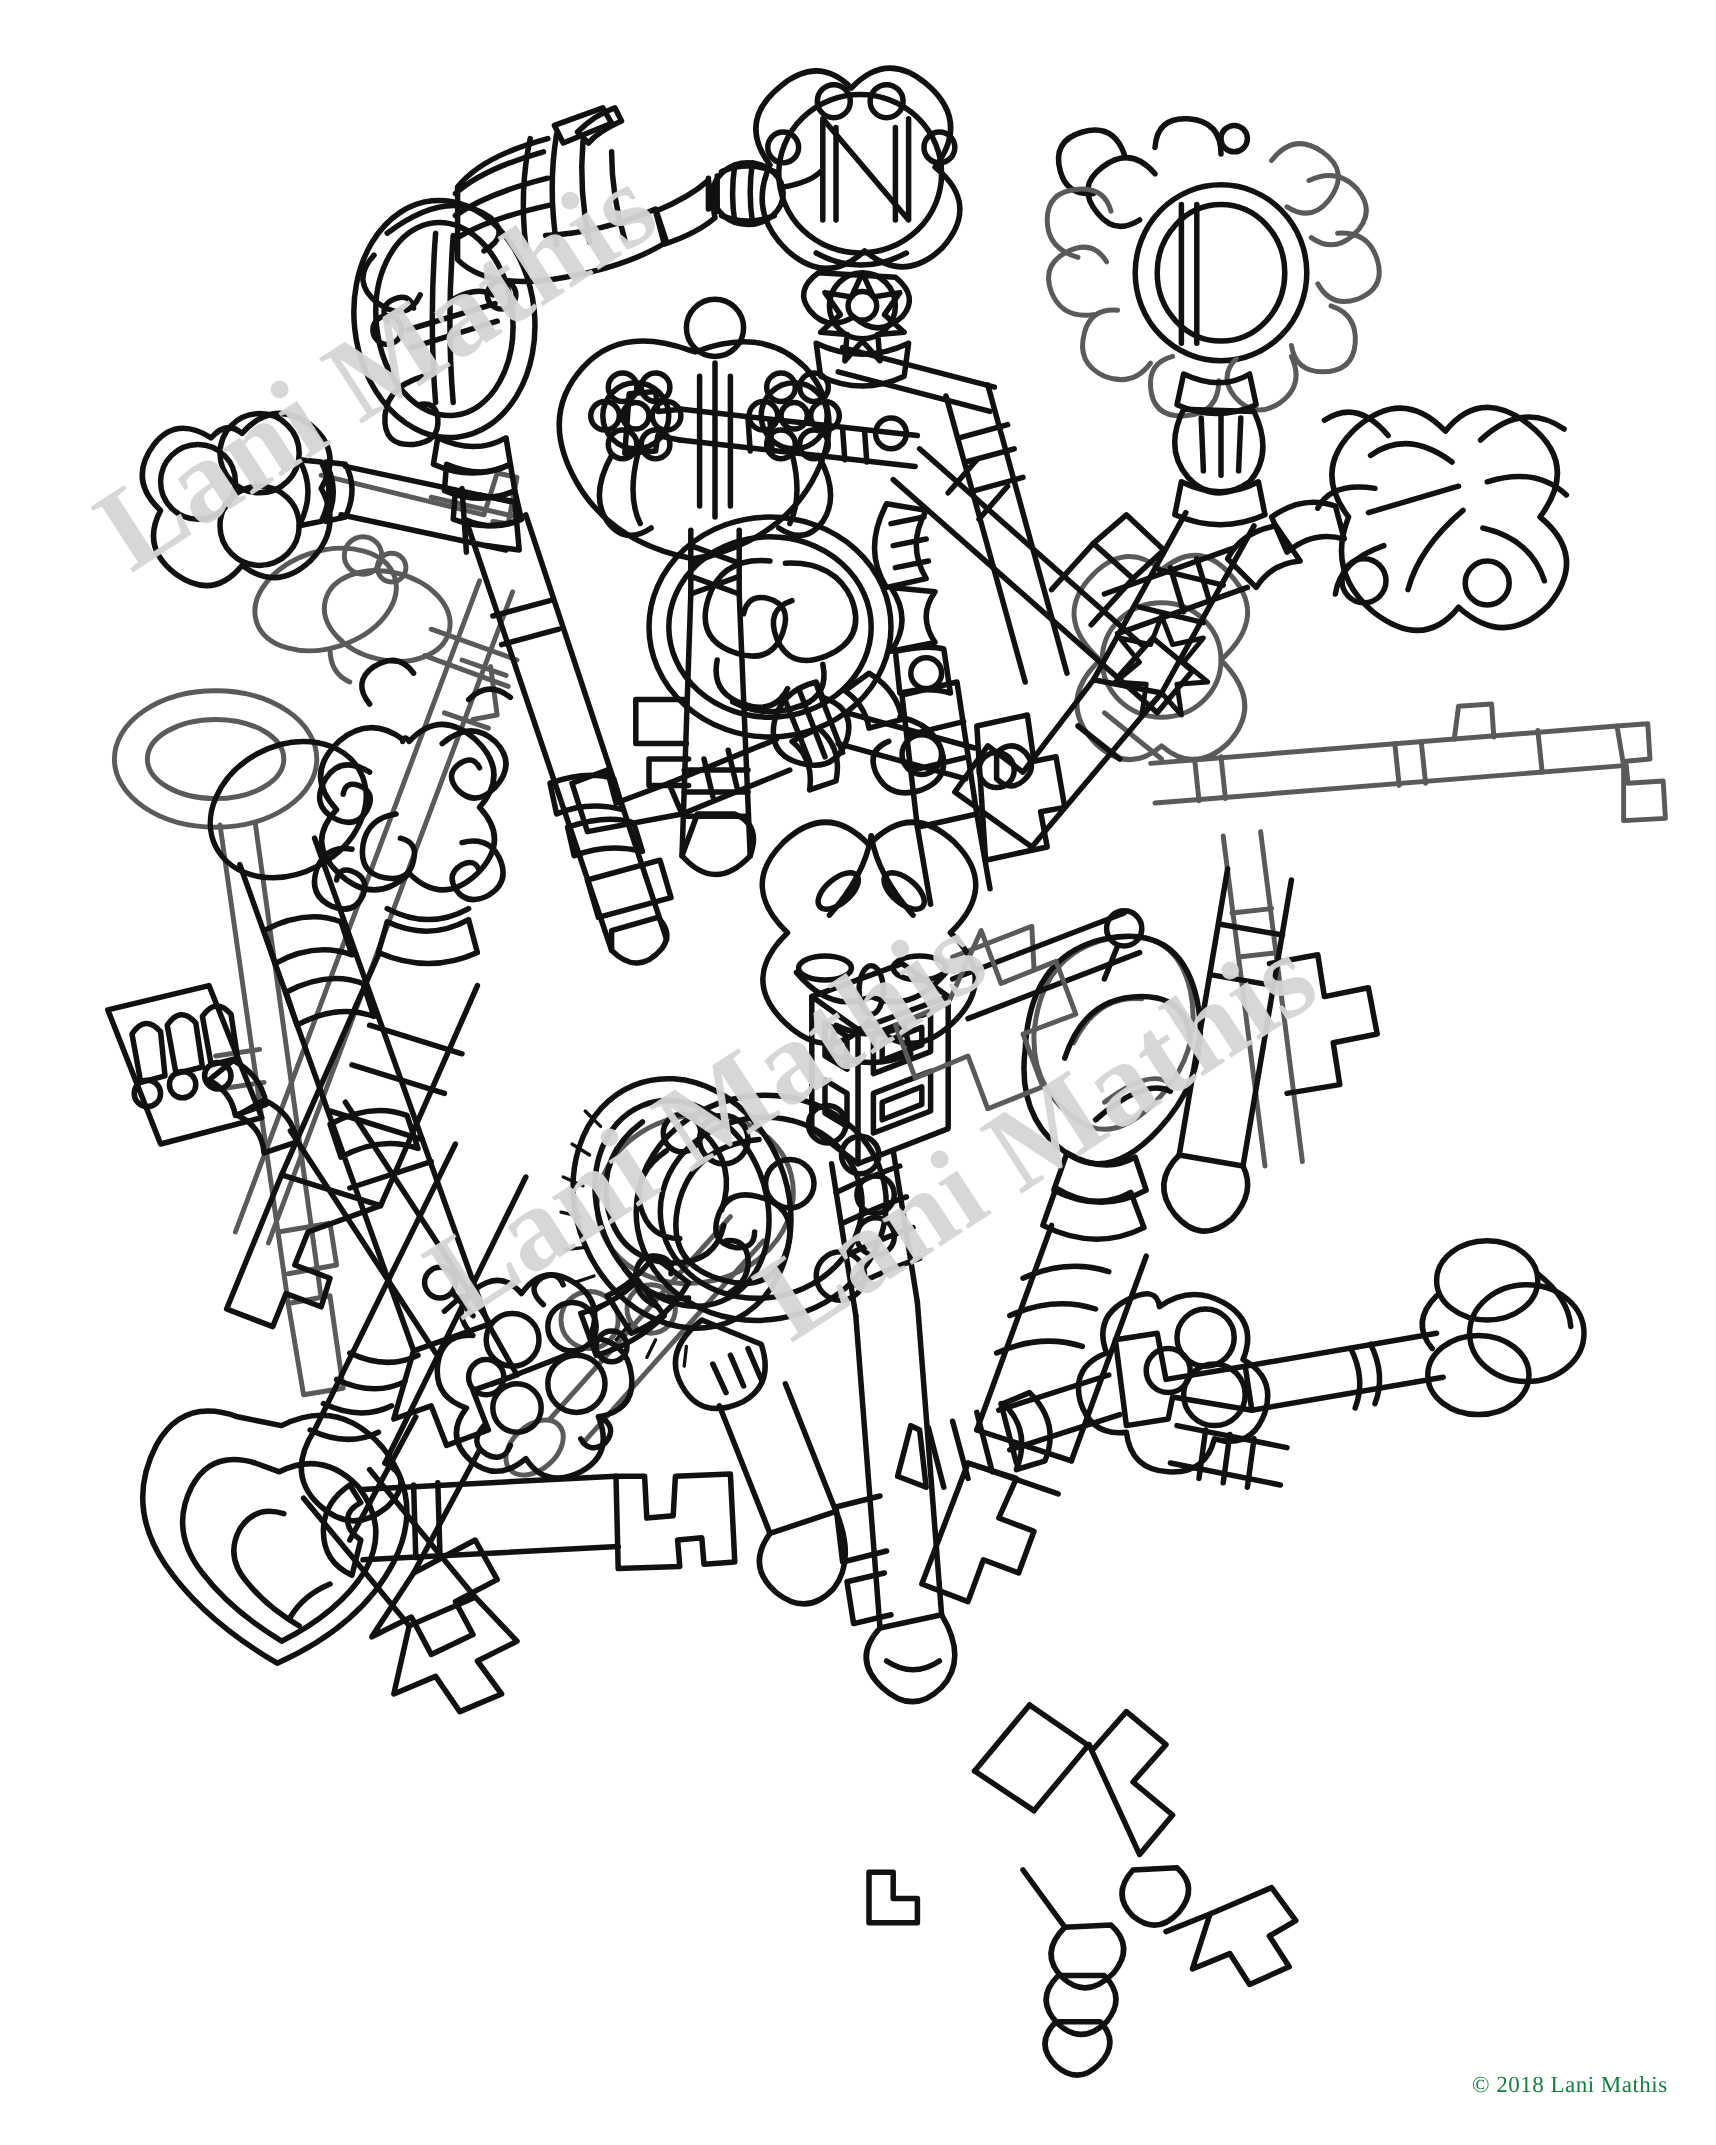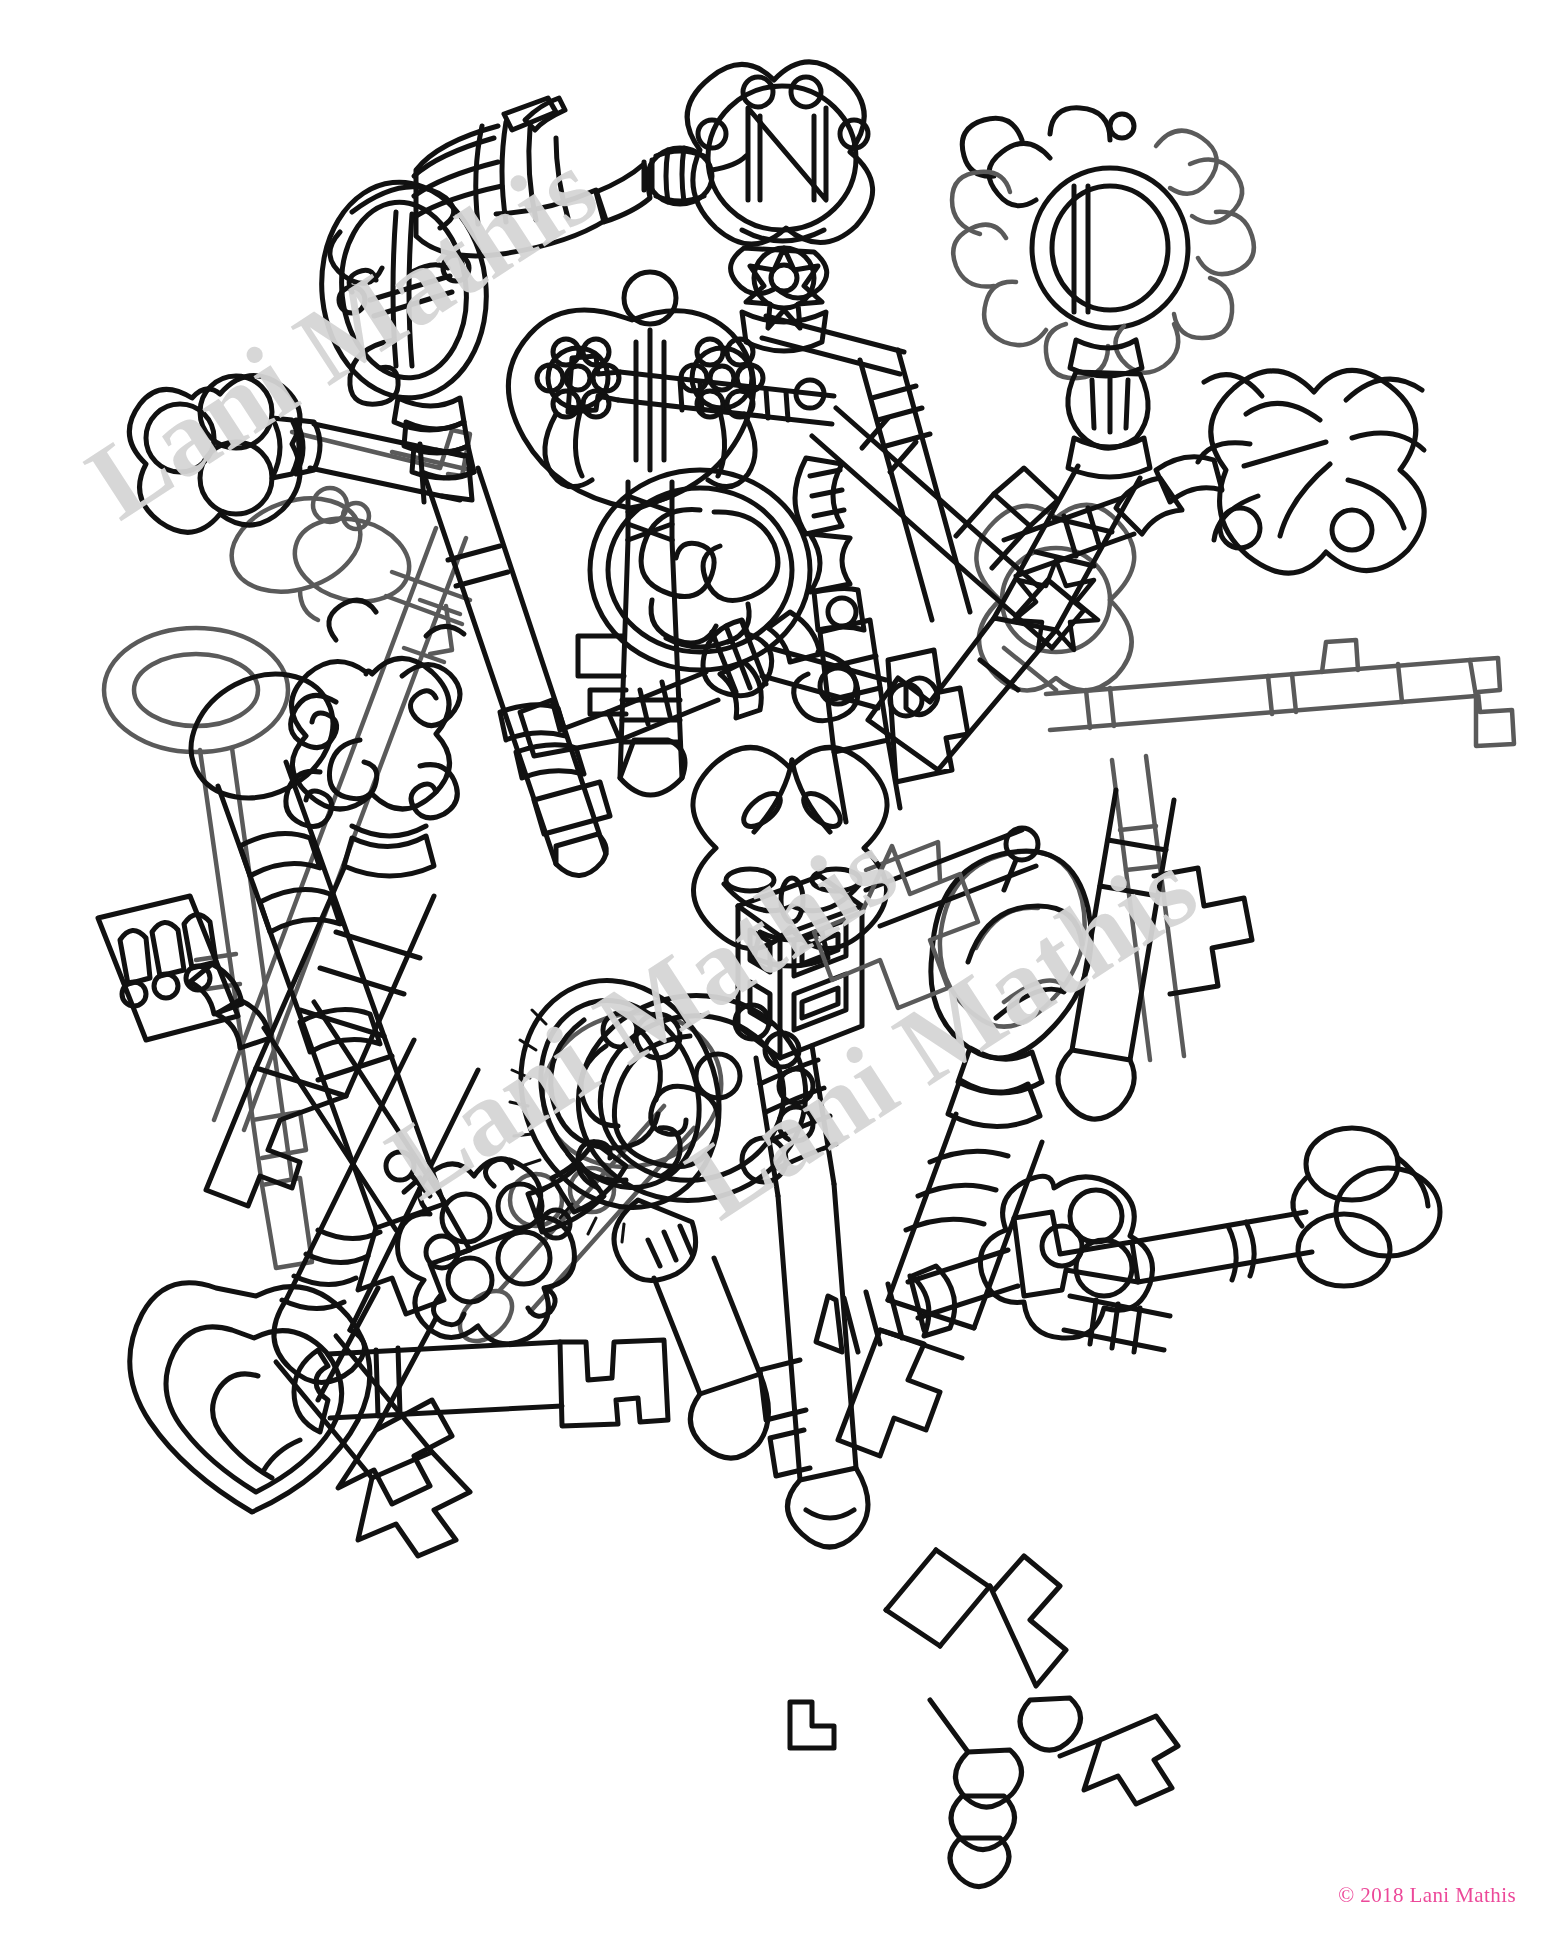--- a/index.html
+++ b/index.html
@@ -35,21 +35,21 @@
   .wm-1{ left:100px; top:430px; font-size:108px; transform:rotate(-33deg); transform-origin:0 50%; }
   .wm-2{ left:400px; top:1110px; font-size:108px; transform:rotate(-33deg); transform-origin:0 50%; }
   .wm-3{ left:700px; top:1130px; font-size:108px; transform:rotate(-33deg); transform-origin:0 50%; }
 
   
   #footer{
     position:absolute;
     right:44px;bottom:42px;
     font-family:"Liberation Serif", serif;
     font-size:21px;
-    color:#ec4899;
+    color:#15803d;
     letter-spacing:.4px;
     white-space:nowrap;
   }
 </style>
 </head>
 <body>
 
 <div id="page">
 
   <div id="artboard">

